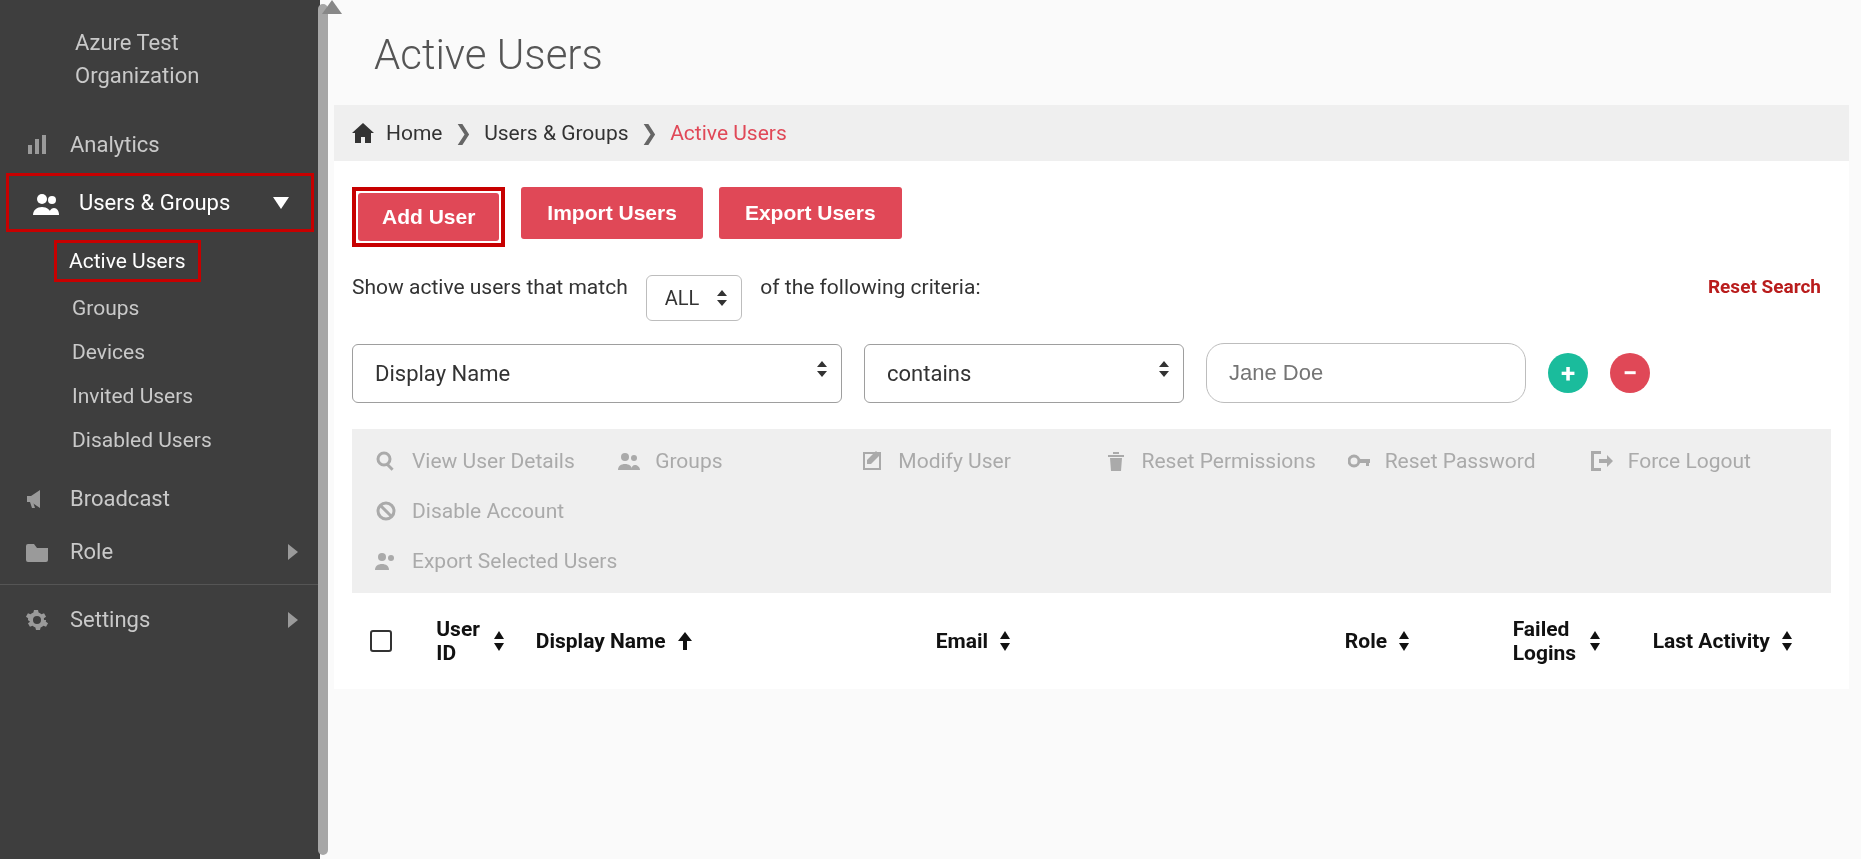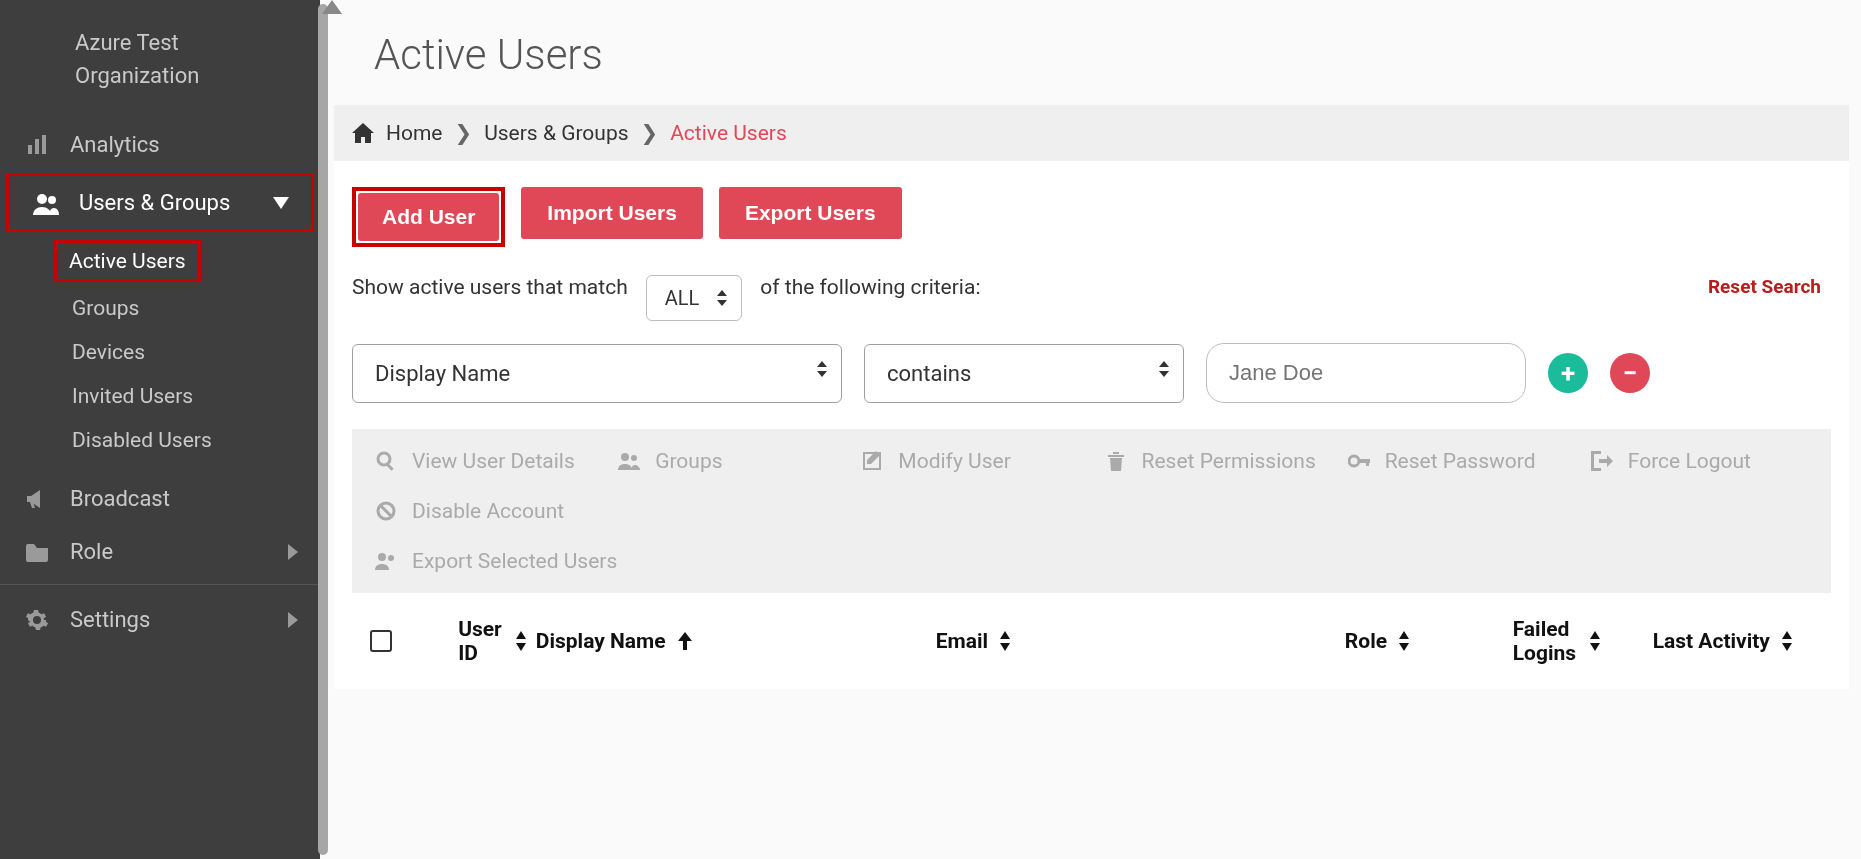--- a/index.html
+++ b/index.html
@@ -54,21 +54,21 @@
 
   .actions { background:#efefef; margin: 0 18px; padding: 20px 10px; display:grid; grid-template-columns: repeat(6, 1fr); row-gap:26px; color:#aaaaaa; font-size:21px; }
   .actions .act { display:flex; align-items:center; gap:14px; padding-left:12px; cursor:pointer; }
   .actions .act .aico { width:24px; display:inline-flex; justify-content:center; }
   .actions .full { grid-column: 1 / span 4; }
 
   .thead { display:flex; align-items:center; padding: 24px 20px 24px 24px; font-size:21px; font-weight:700; color:#111; gap:10px; }
   .th { display:flex; align-items:center; gap:12px; }
   .th .sort { font-size:18px; color:#333; }
   .chk { width:22px;height:22px;border:2px solid #333;background:#fff;border-radius:3px;display:inline-block;cursor:pointer; }
-  .th-user { width:120px; flex-direction:column; align-items:flex-end; gap:0;}
+  .th-user { width:120px; flex-direction:column; align-items:center; gap:0;}
   .th-user .inner { display:flex; align-items:center; gap:14px;}
   .th-display { width:420px; }
   .th-email { width:430px; }
   .th-role { width:170px; }
   .th-failed { width:140px; flex-direction:column; align-items:flex-start; gap:0;}
   .th-failed .inner { display:flex; align-items:center; gap:14px;}
   .th-last { width:190px; }
 
   svg { display:block; }
 </style>

